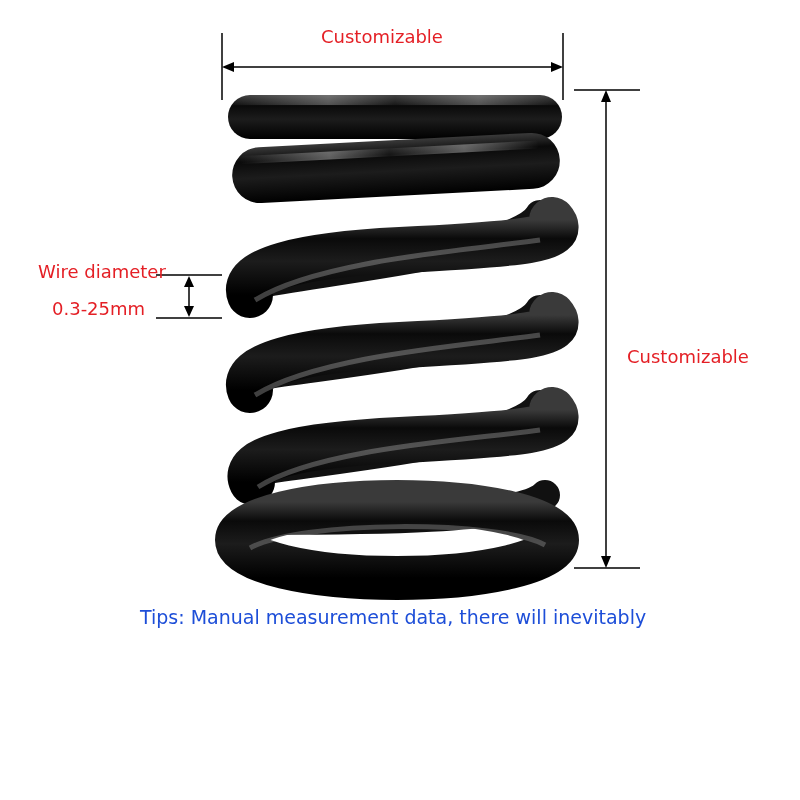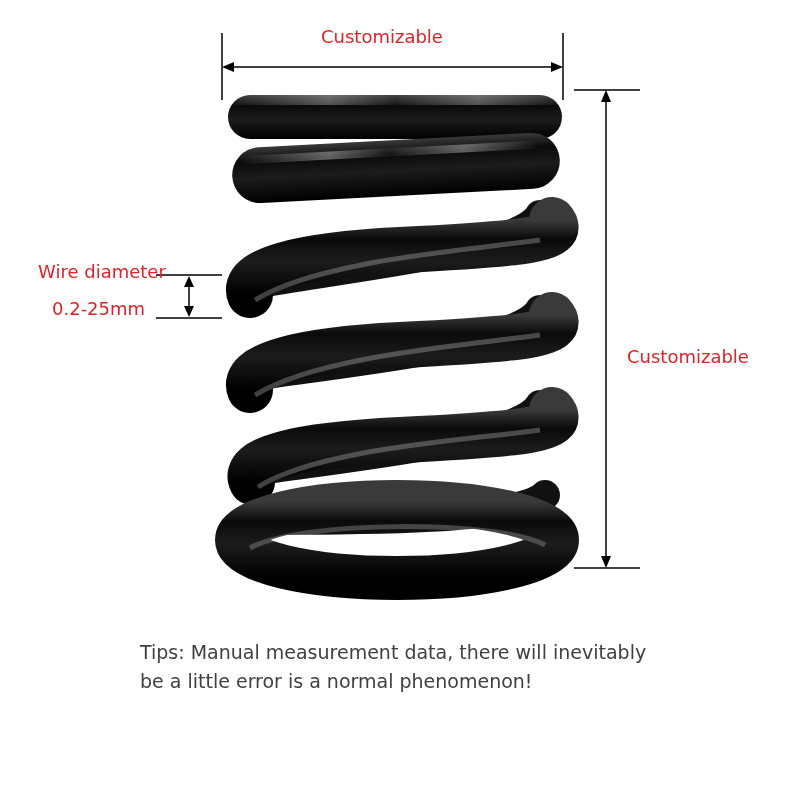--- a/index.html
+++ b/index.html
@@ -1,18 +1,18 @@
 <!DOCTYPE html>
 <html><head>
 <meta charset="utf-8">
 <style>
   html, body { margin: 0; padding: 0; background: #ffffff; }
   body { width: 800px; height: 800px; position: relative; overflow: hidden; font-family: "DejaVu Sans", sans-serif; }
   .label-red { position: absolute; color: #e41f25; font-family: "DejaVu Sans", sans-serif; white-space: nowrap; text-align: center; }
-  .tips { position: absolute; left: 140px; top: 638px; width: 560px; color: #404040; font-size: 19px; line-height: 29px; font-family: "DejaVu Sans", sans-serif; }
+  .tips { position: absolute; left: 140px; top: 603px; width: 560px; color: #1d4ed8; font-size: 19px; line-height: 29px; font-family: "DejaVu Sans", sans-serif; }
   .tips span { display: block; }
   svg { position: absolute; left: 0; top: 0; }
 </style>
 </head>
 <body>
 
 <svg width="800" height="800" viewBox="0 0 800 800">
   <defs>
     <linearGradient id="coilGrad" x1="0" y1="0" x2="0" y2="1">
       <stop offset="0" stop-color="#3a3a3a"></stop>
@@ -80,18 +80,17 @@
     <ellipse cx="397" cy="540" rx="160" ry="38" fill="none" stroke="url(#coilGrad)" stroke-width="44"></ellipse>
     <path d="M250,548 C300,520 500,520 545,545" stroke="#ffffff" stroke-opacity="0.22" stroke-width="5" fill="none"></path>
   </g>
 </svg>
 
 <div class="label-red" style="left:321px; top:26px; font-size:18px;">Customizable</div>
 
 <div class="label-red" style="left:627px; top:346px; font-size:18px;">Customizable</div>
 
 <div class="label-red" style="left:38px; top:261px; font-size:18px;">Wire diameter</div>
-<div class="label-red" style="left:52px; top:298px; font-size:18px;">0.2-25mm</div>
+<div class="label-red" style="left:52px; top:298px; font-size:18px;">0.3-25mm</div>
 
 <div class="tips">
   <span>Tips: Manual measurement data, there will inevitably</span>
-  <span>be a little error is a normal phenomenon!</span>
 </div>
 
 </body></html>

